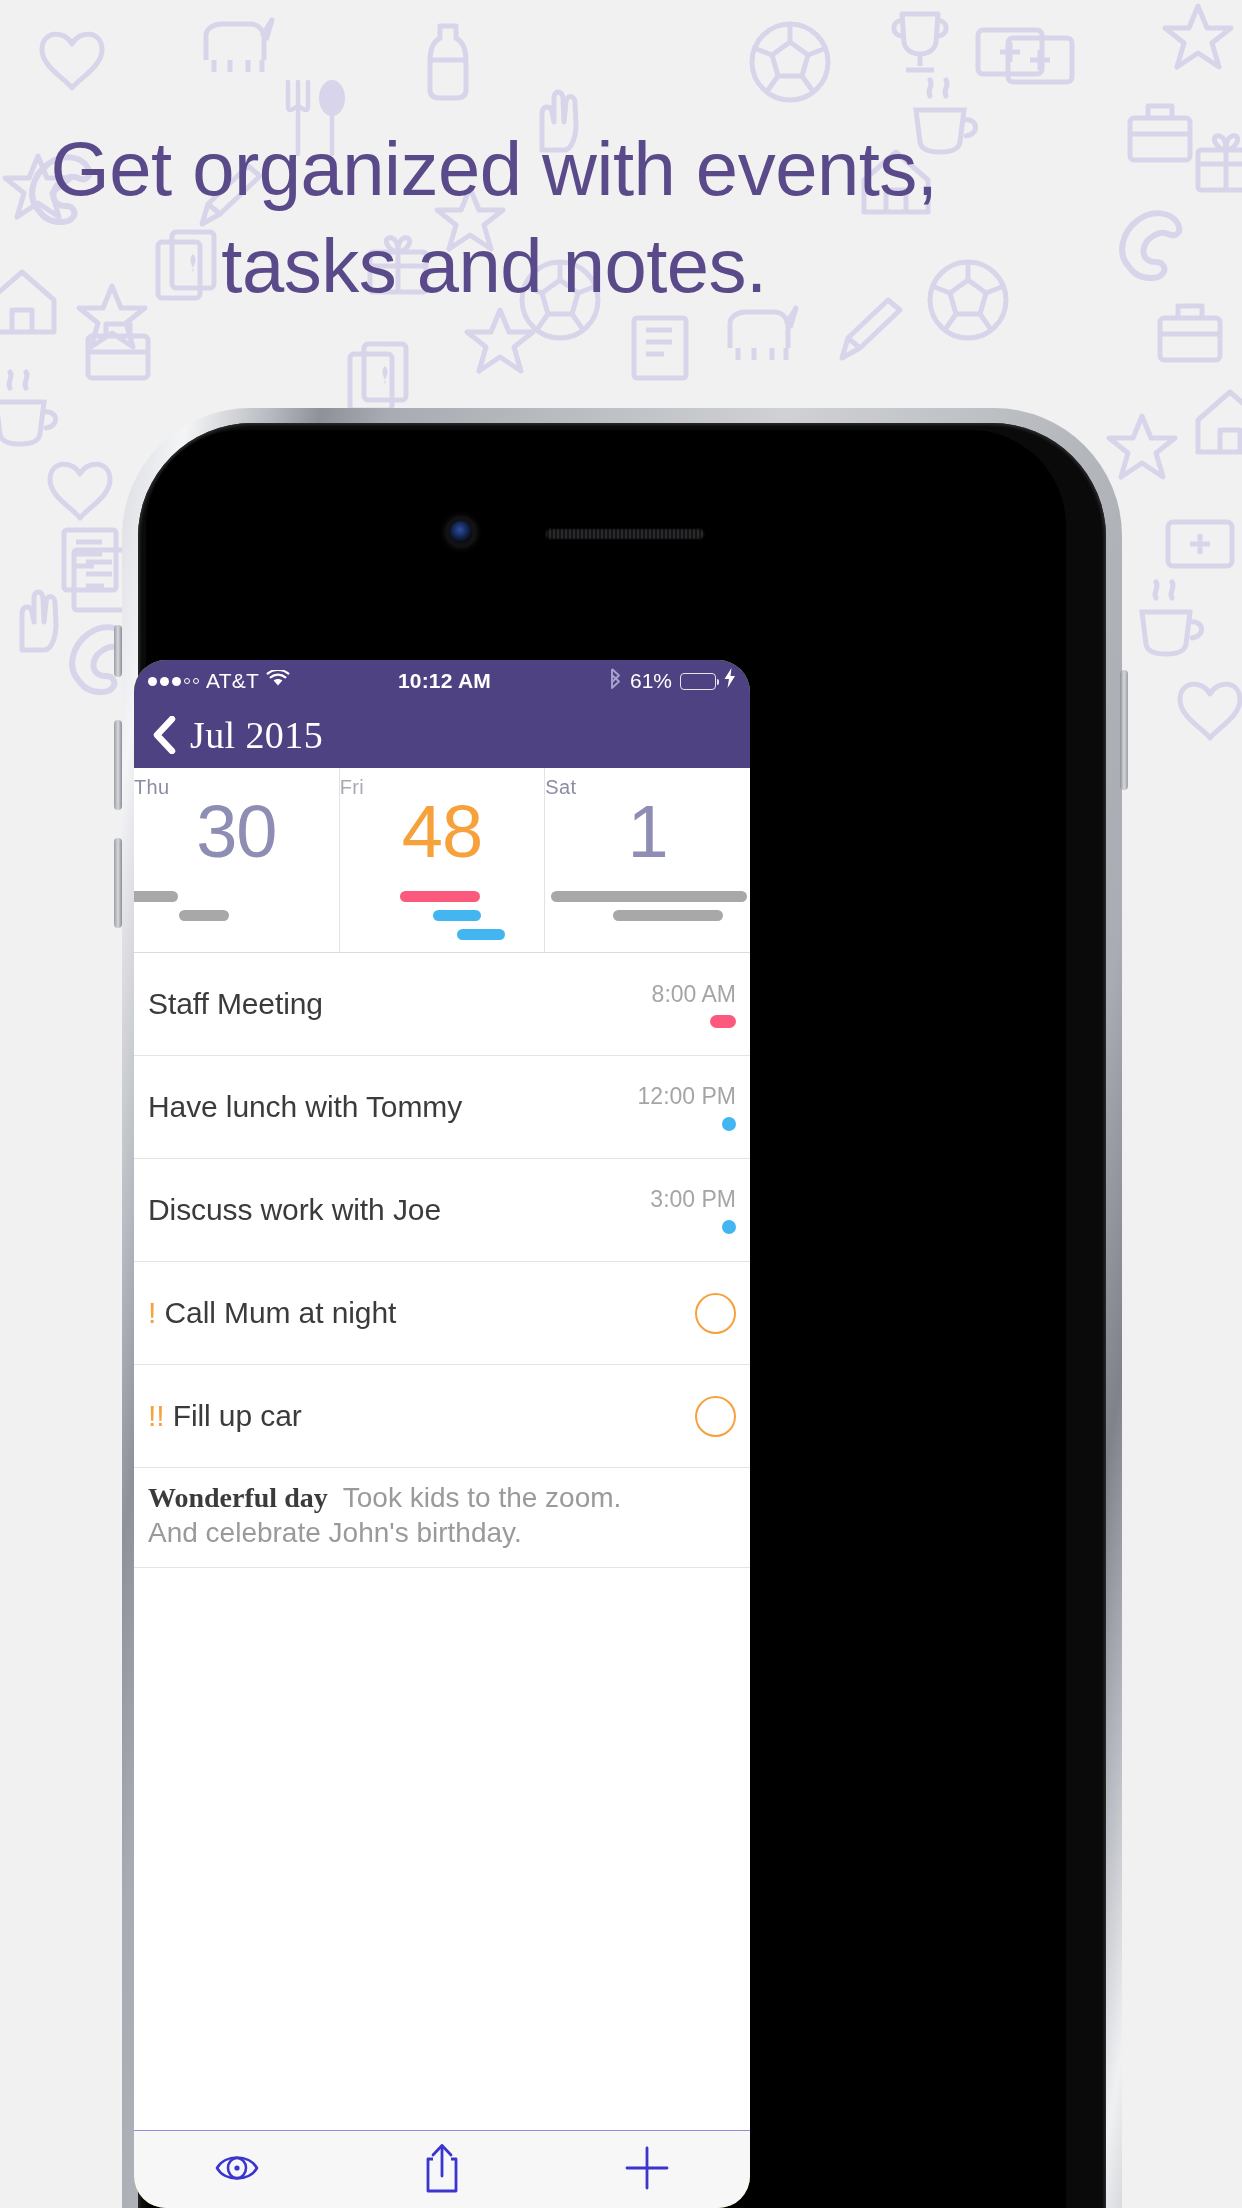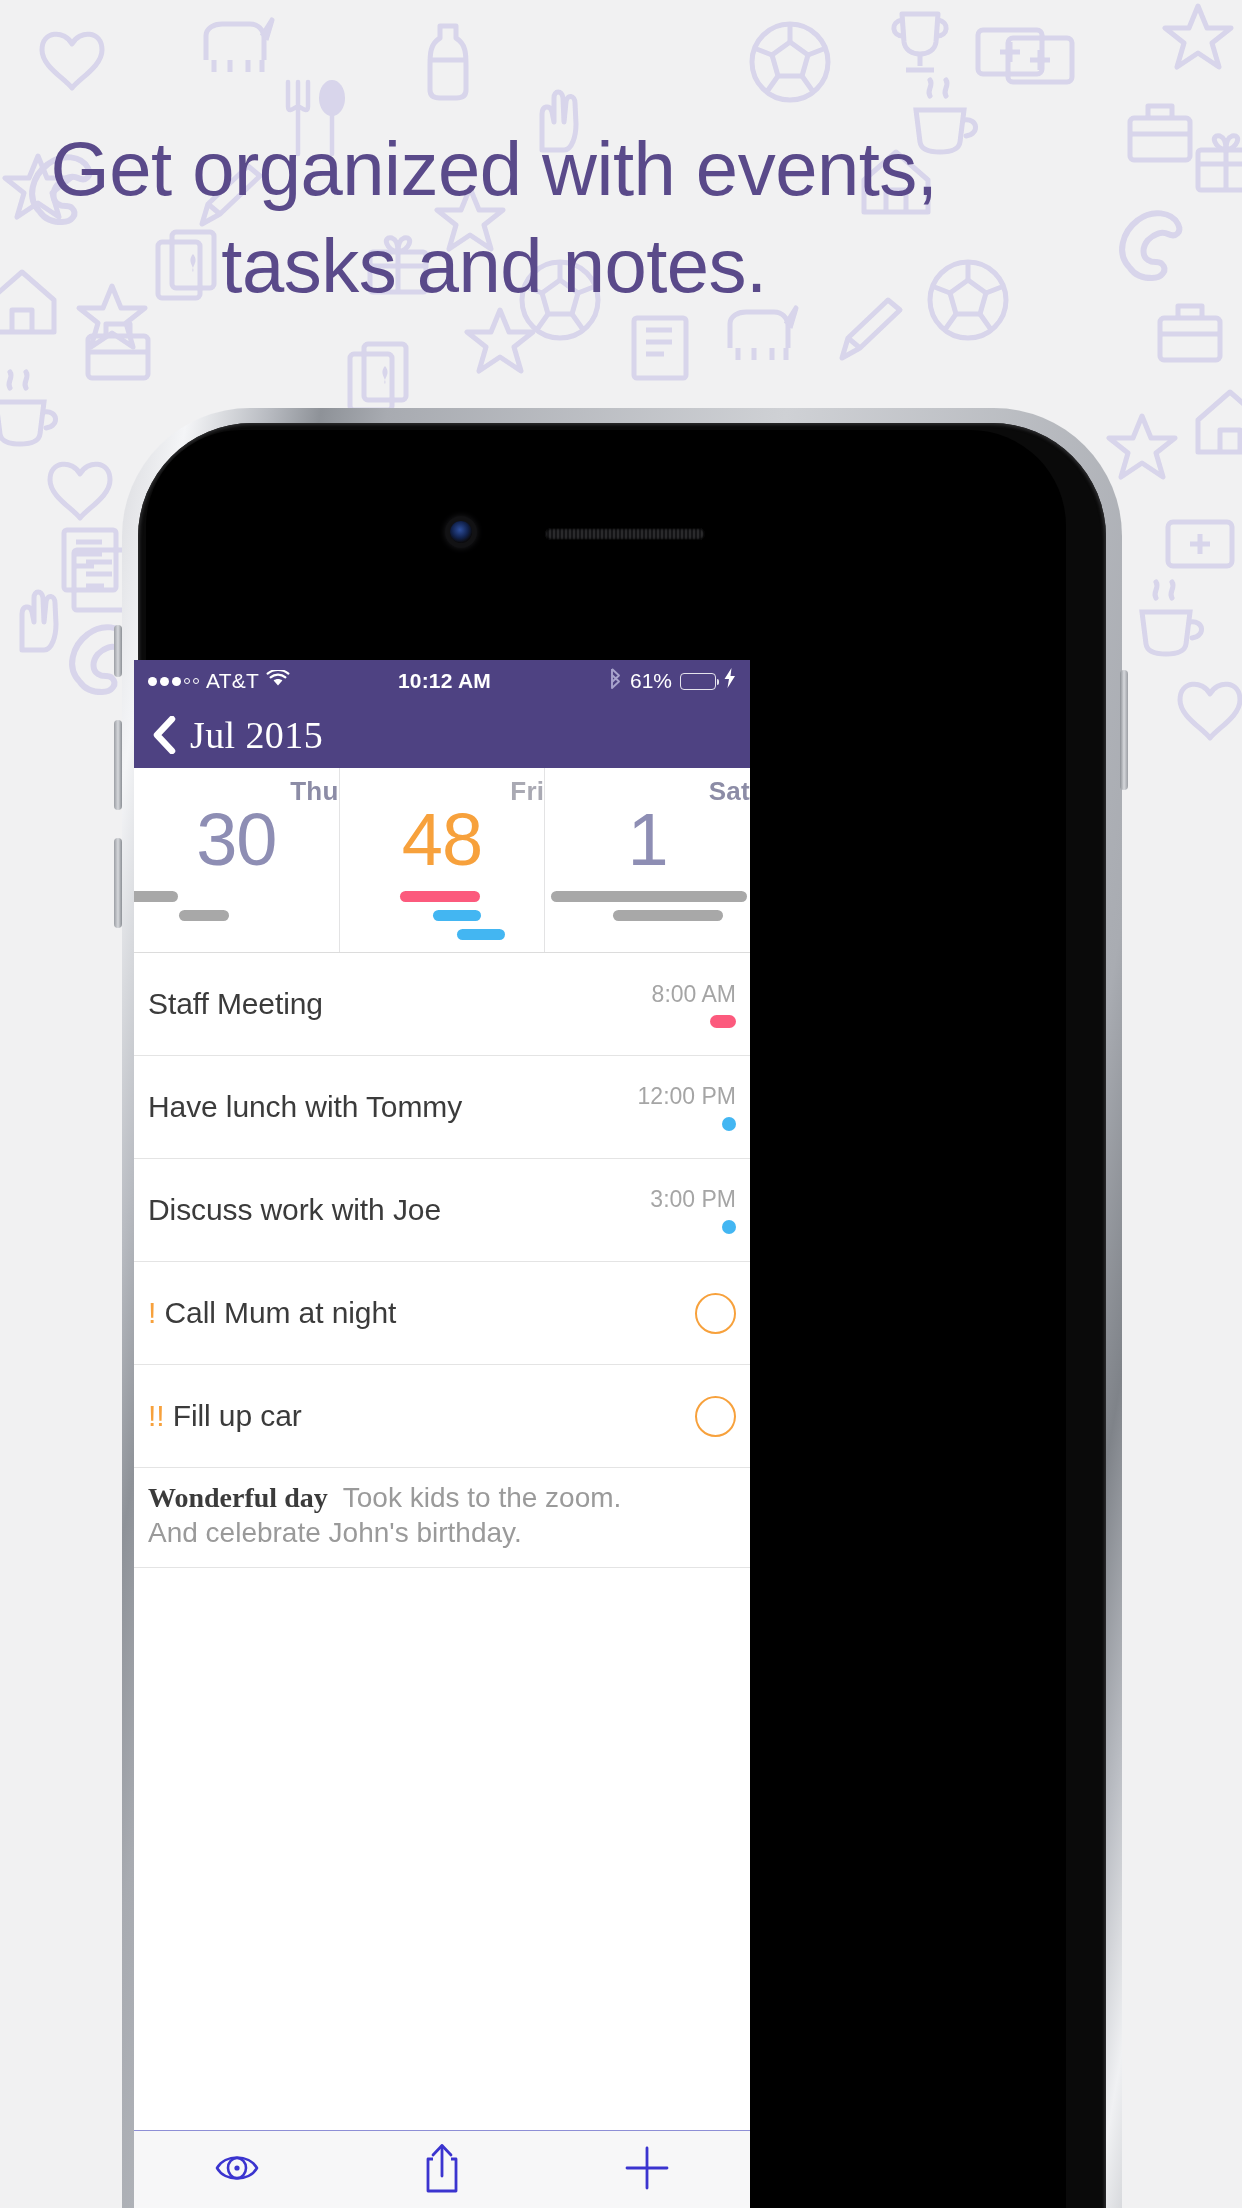--- a/index.html
+++ b/index.html
@@ -118,20 +118,21 @@
     position: absolute;
     left: 134px;
     top: 660px;
     width: 616px;
     height: 1548px;
     background: #84cc16;
     overflow: hidden;
     z-index: 6;
     display: flex;
     flex-direction: column;
+    border-radius: 32px;
   }
 
   
   .statusbar {
     height: 42px;
     flex: 0 0 42px;
     background: #4e4282;
     color: #fff;
     display: flex;
     align-items: center;
@@ -187,25 +188,25 @@
     border-bottom: 1px solid #dcdcdc;
   }
   .daycol {
     position: relative;
     flex: 1 1 0;
     border-right: 1px solid #e3e3e4;
     overflow: hidden;
   }
   .daycol:last-child { border-right: none; }
   .dow {
-    text-align: right;
-    font-size: 26px;
+    text-align: left;
+    font-size: 20px;
     color: #8c8ca6;
     padding-top: 8px;
-    font-weight: 700;
+    font-weight: 400;
     letter-spacing: 0.3px;
   }
   .dow.sel { color: #a9a9b3; }
   .daynum {
     text-align: center;
     font-size: 74px;
     line-height: 0.95;
     font-weight: 200;
     color: #8e8eb4;
     margin-top: -2px;

